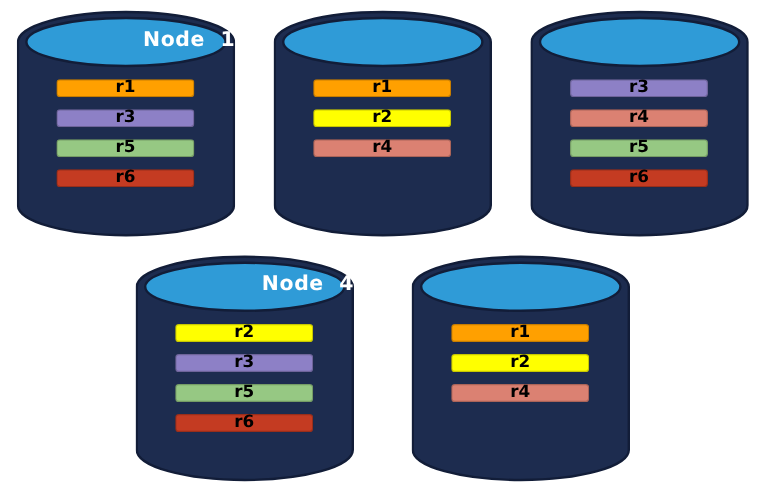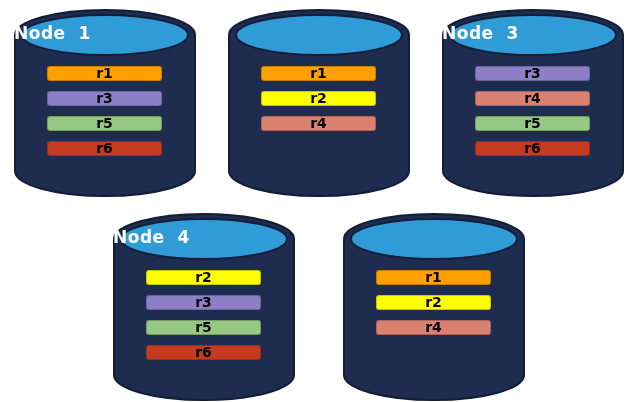--- a/index.html
+++ b/index.html
@@ -12,21 +12,21 @@
     overflow: hidden;
   }
   .node-row { position: absolute; left: 0; right: 0; display: flex; }
   .node-row.r1 { top: 8px; justify-content: space-between; padding: 0 14px; }
   .node-row.r2 { top: 212px; justify-content: center; gap: 48px; }
   .node { position: relative; width: 182px; height: 190px; flex: 0 0 auto; }
   .cyl { position: absolute; left: 0; top: 0; width: 182px; height: 190px; display: block; }
   .node-title {
     position: absolute;
     left: 0; right: 0; top: 15px;
-    text-align: left;
+    text-align: right;
     color: var(--title, #ffffff);
     font-size: 17px;
     font-weight: bold;
     white-space: pre;
     letter-spacing: 0.5px;
   }
   .bars {
     position: absolute;
     left: 33px; right: 34px; top: 58px;
     display: flex;
@@ -71,21 +71,20 @@
           <div class="bar" style="background: rgb(255, 160, 0); color: rgb(0, 0, 0);">r1</div>
           <div class="bar" style="background: rgb(255, 255, 0); color: rgb(0, 0, 0);">r2</div>
           <div class="bar" style="background: rgb(219, 129, 114); color: rgb(0, 0, 0);">r4</div>
         </div>
   </div>
       <div class="node">
     <svg class="cyl" viewBox="0 0 182 190" aria-hidden="true">
       <path d="M1,27 L1,163 A90,25 0 0 0 181,163 L181,27 A90,25 0 0 0 1,27 Z" fill="var(--body)" stroke="var(--outline)" stroke-width="2"></path>
       <ellipse cx="91" cy="27" rx="83" ry="20" fill="var(--top)" stroke="var(--outline)" stroke-width="2"></ellipse>
     </svg>
-    <div class="node-title">Node  3</div>
     <div class="bars">
           <div class="bar" style="background: rgb(141, 128, 198); color: rgb(0, 0, 0);">r3</div>
           <div class="bar" style="background: rgb(219, 129, 114); color: rgb(0, 0, 0);">r4</div>
           <div class="bar" style="background: rgb(150, 200, 131); color: rgb(0, 0, 0);">r5</div>
           <div class="bar" style="background: rgb(196, 59, 34); color: rgb(0, 0, 0);">r6</div>
         </div>
   </div>
     </div>
   <div class="node-row r2">
       <div class="node">

